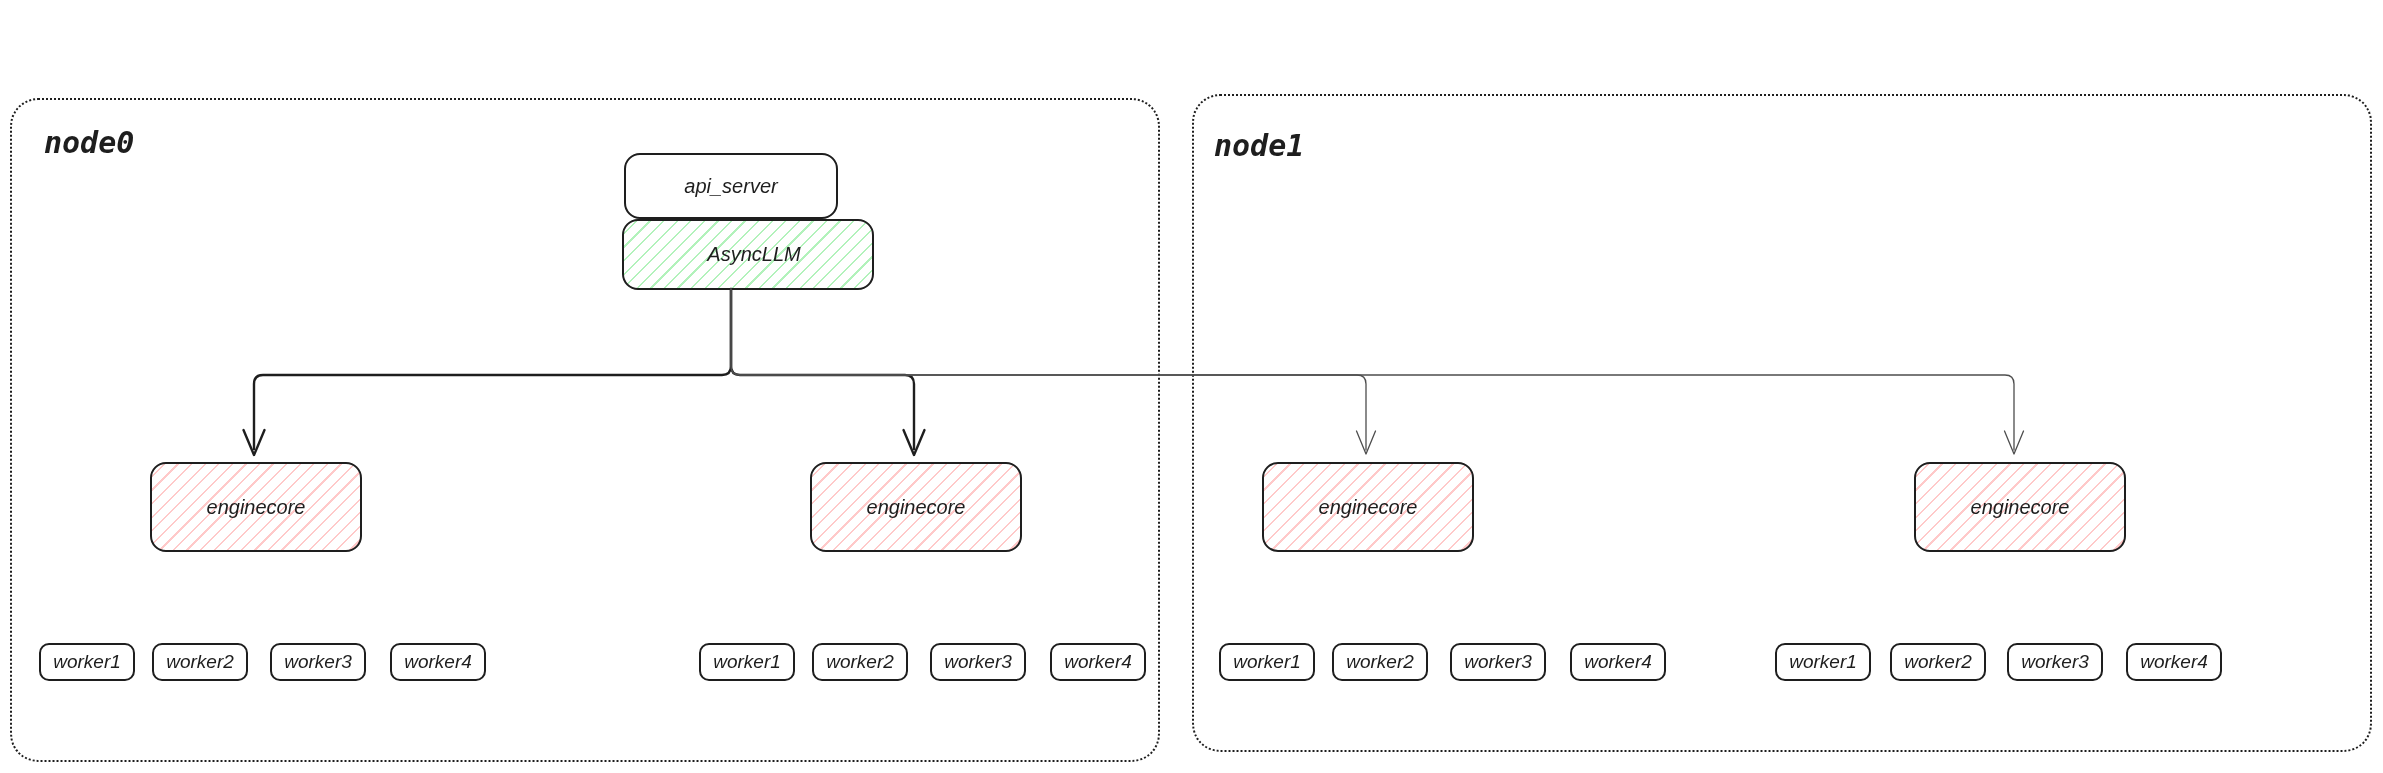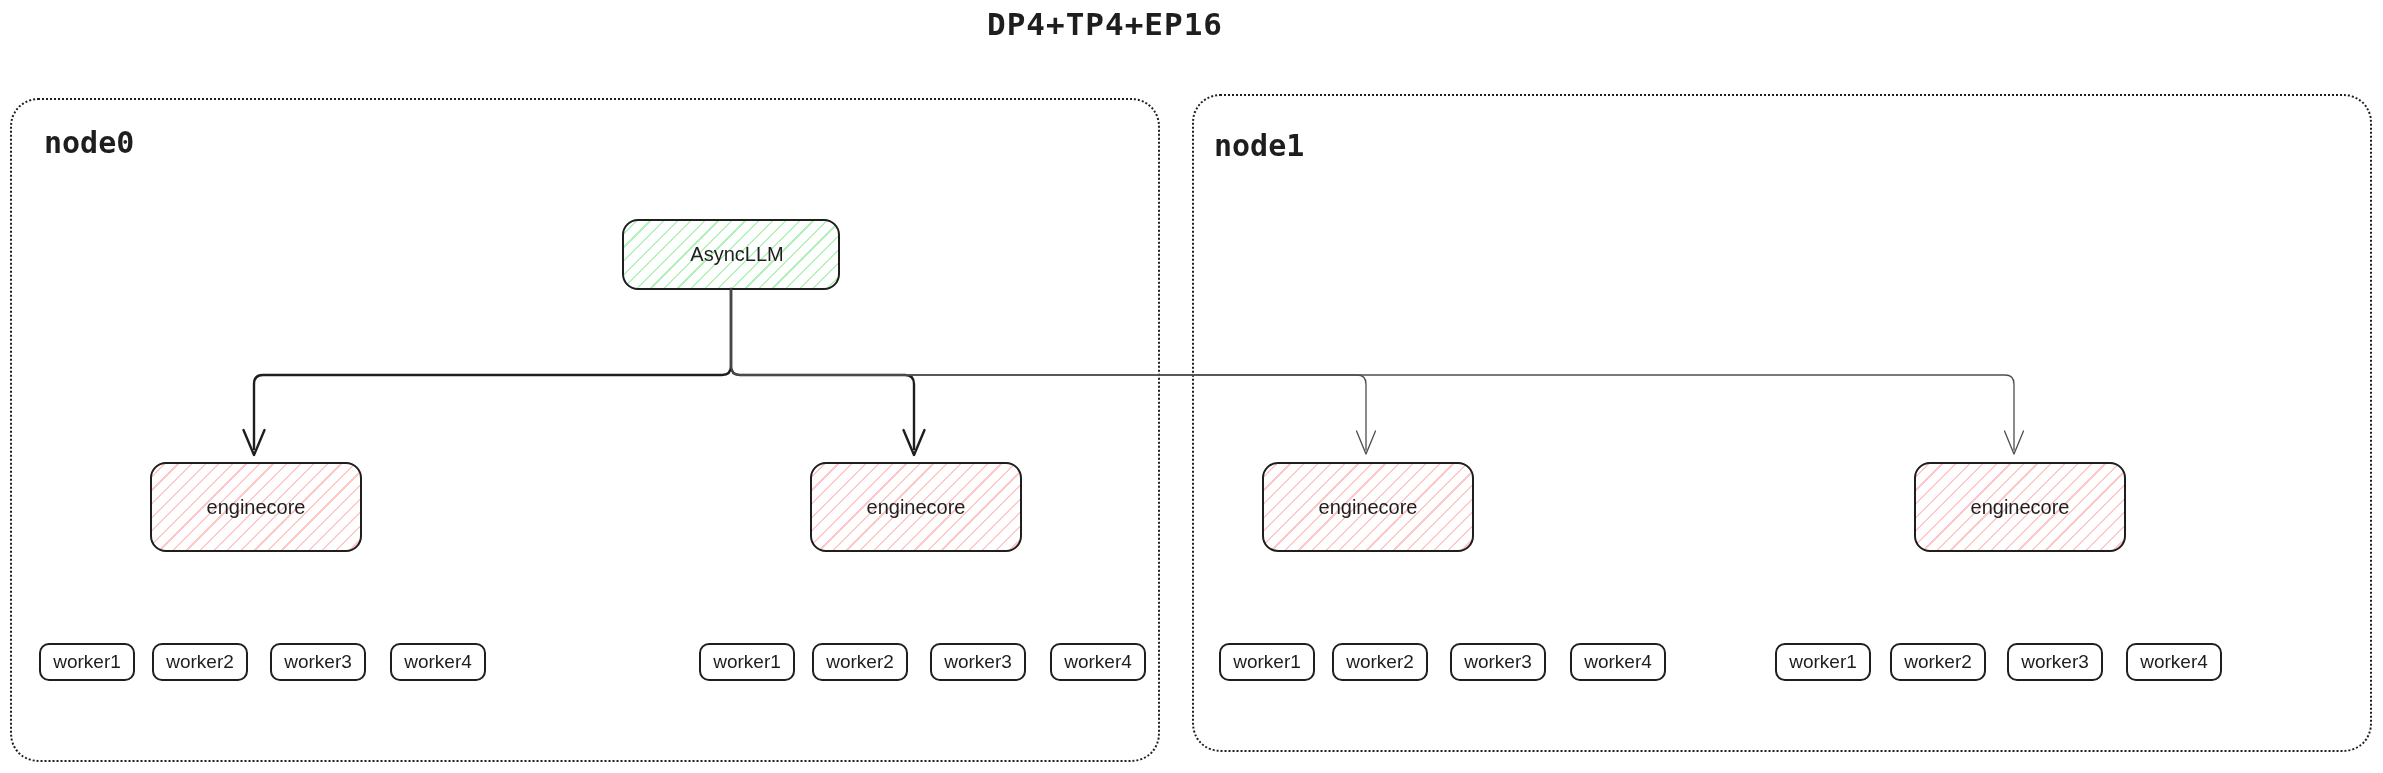--- a/index.html
+++ b/index.html
@@ -2,21 +2,21 @@
 <html><head>
 <meta charset="utf-8">
 <style>
   html,body{margin:0;padding:0;background:#ffffff;}
   .canvas{position:relative;width:2383px;height:773px;background:#ffffff;overflow:hidden;
           font-family:"Liberation Sans",sans-serif;color:#1e1e1e;}
   .mono{font-family:"DejaVu Sans Mono",monospace;font-weight:bold;}
   .title{position:absolute;left:905px;top:6px;width:400px;text-align:center;
          font-size:31px;letter-spacing:1px;}
   .node-container{position:absolute;border:2.5px dotted #1e1e1e;border-radius:28px;
-                  box-sizing:border-box;background:transparent;z-index:1;}
+                  box-sizing:border-box;background:transparent;z-index:1;font-style:italic;}
   #node0{left:10px;top:98px;width:1150px;height:664px;}
   #node1{left:1192px;top:94px;width:1180px;height:658px;}
   .node-label{position:absolute;font-size:30px;line-height:1.1;}
   .box{position:absolute;box-sizing:border-box;border:2.2px solid #1e1e1e;
        background:#ffffff;display:flex;align-items:center;justify-content:center;
        font-size:20px;z-index:10;}
   .stack-box{border-radius:16px;}
   .hatch-green{background-image:repeating-linear-gradient(135deg,
       transparent 0px,transparent 8px,#b2f2bb 8px,#b2f2bb 9.6px);}
   .hatch-red{background-image:repeating-linear-gradient(135deg,
@@ -25,40 +25,40 @@
   .worker{border-radius:10px;border-width:2px;width:96px;height:38px;font-size:19px;z-index:10;}
   svg.connectors{position:absolute;left:0;top:0;z-index:5;pointer-events:none;}
   .thick{stroke:#1e1e1e;stroke-width:2.4;fill:none;stroke-linecap:round;stroke-linejoin:round;}
   .thin{stroke:#4d4d4d;stroke-width:1.3;fill:none;stroke-linecap:round;stroke-linejoin:round;}
 </style>
 </head>
 <body>
 
 <div class="canvas">
 
-  <div class="title mono">DP4+TP4+EP16</div>
 
   <svg class="connectors" width="2383" height="773" viewBox="0 0 2383 773">
 
     <path class="thick" d="M 731 289 L 731 366 Q 731 375 722 375 L 263 375 Q 254 375 254 384 L 254 449"></path>
     <path class="thick" d="M 243.5 430 L 254 455 L 264.5 430"></path>
     <path class="thick" d="M 731 289 L 731 366 Q 731 375 740 375 L 905 375 Q 914 375 914 384 L 914 449"></path>
     <path class="thick" d="M 903.5 430 L 914 455 L 924.5 430"></path>
 
     <path class="thin" d="M 731 289 L 731 366 Q 731 375 740 375 L 1357 375 Q 1366 375 1366 384 L 1366 450"></path>
     <path class="thin" d="M 1356.5 431 L 1366 454 L 1375.5 431"></path>
     <path class="thin" d="M 731 289 L 731 366 Q 731 375 740 375 L 2005 375 Q 2014 375 2014 384 L 2014 450"></path>
     <path class="thin" d="M 2004.5 431 L 2014 454 L 2023.5 431"></path>
   </svg>
 
   <div class="node-container" id="node0">
     <div class="node-label mono" style="left:32px;top:26px;">node0</div>
 
+    <div class="box stack-box" style="left:612px;top:53px;width:214px;height:66px;">api_server</div>
 
-    <div class="box stack-box hatch-green" style="left:610px;top:119px;width:218px;height:71px;padding-left:12px;">AsyncLLM</div>
+    <div class="box stack-box hatch-green" style="left:610px;top:119px;width:252px;height:71px;padding-left:12px;">AsyncLLM</div>
 
     <div class="box enginecore hatch-red" style="left:138px;top:362px;">enginecore</div>
     <div class="box enginecore hatch-red" style="left:798px;top:362px;">enginecore</div>
 
     <div class="box worker" style="left:27px;top:543px;">worker1</div>
     <div class="box worker" style="left:140px;top:543px;">worker2</div>
     <div class="box worker" style="left:258px;top:543px;">worker3</div>
     <div class="box worker" style="left:378px;top:543px;">worker4</div>
 
     <div class="box worker" style="left:687px;top:543px;">worker1</div>

